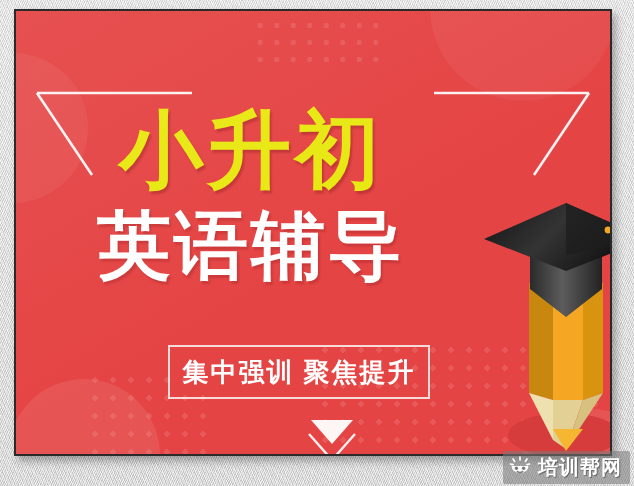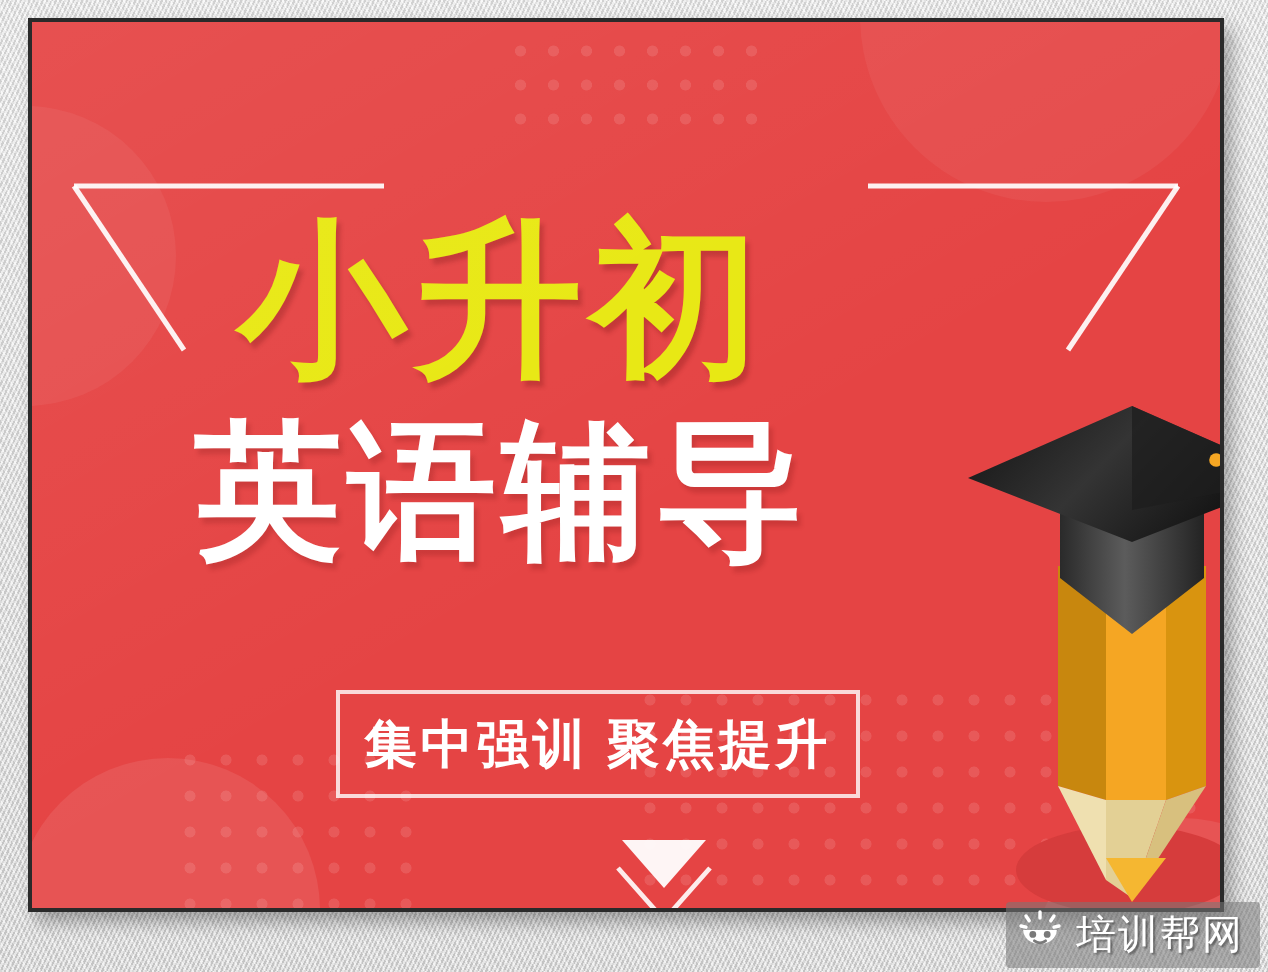--- a/index.html
+++ b/index.html
@@ -187,21 +187,21 @@
     display: flex;
     align-items: center;
     gap: 7px;
     padding: 3px 8px 3px 6px;
     background: rgba(120,120,120,0.55);
     border-radius: 2px;
   }
   .watermark-text {
     color: #ffffff;
     font-size: 20px;
-    font-weight: normal;
+    font-weight: bold;
     letter-spacing: 1px;
     font-family: "Liberation Sans", "DejaVu Sans", sans-serif;
     text-shadow: 1px 1px 1px rgba(0,0,0,0.4);
   }
 </style>
 </head>
 <body>
 
 <div id="stage">
 

